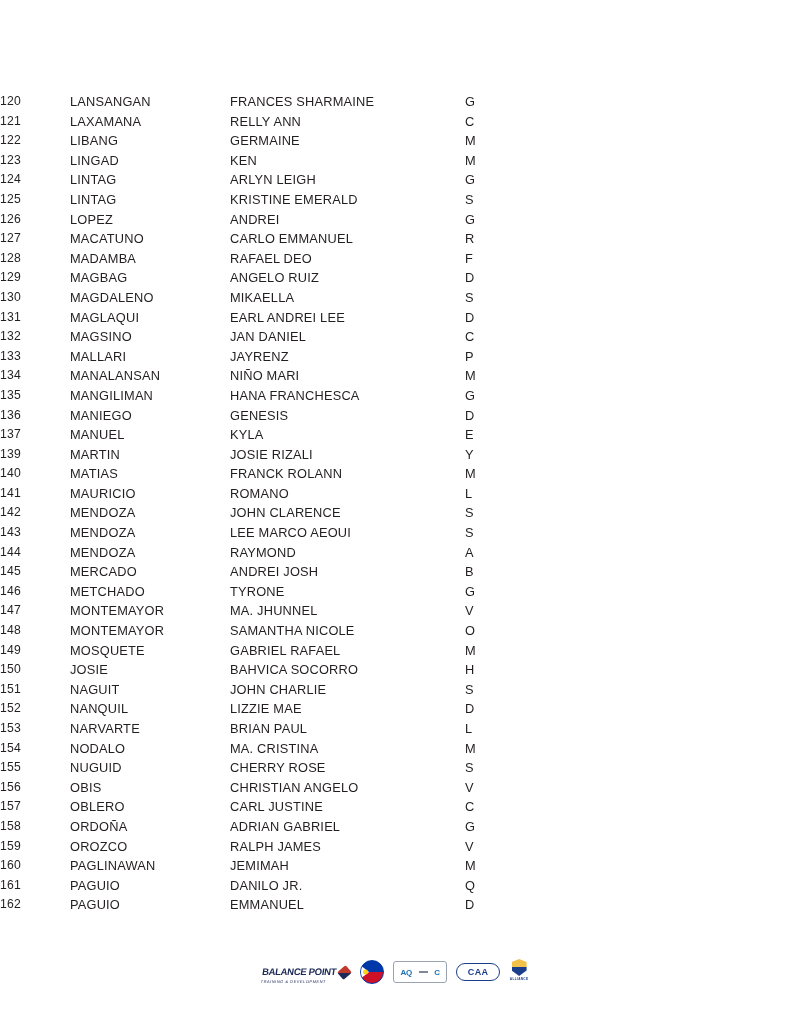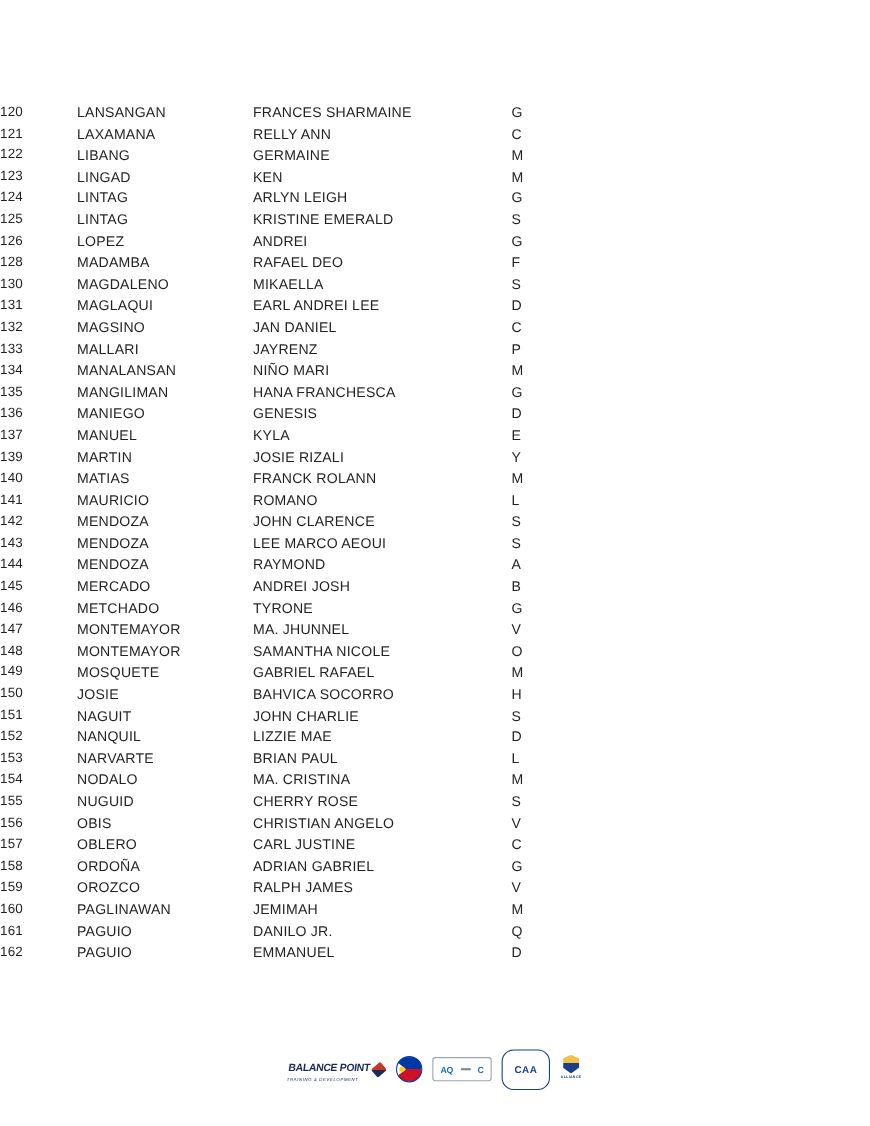--- a/index.html
+++ b/index.html
@@ -160,21 +160,21 @@
     font-weight: bold;
     color: #1a6fb5;
     letter-spacing: -0.2px;
   }
   .logo-pill .dash {
     width: 9px;
     height: 1.4px;
     background: #7f8a96;
   }
   .logo-caa {
-    height: 37px;
+    height: 18px;
     min-width: 44px;
     border: 1.2px solid #1b3e8b;
     border-radius: 11px;
     display: flex;
     align-items: center;
     justify-content: center;
     font-size: 9px;
     font-weight: bold;
     color: #1b3e8b;
     letter-spacing: 0.4px;
@@ -253,24 +253,38 @@
             <td class="c-pad"></td>
           </tr>
           <tr>
             <td class="c-num">126</td>
             <td class="c-last">LOPEZ</td>
             <td class="c-first">ANDREI</td>
             <td class="c-code">G</td>
             <td class="c-pad"></td>
           </tr>
           <tr>
+            <td class="c-num">127</td>
+            <td class="c-last">MACATUNO</td>
+            <td class="c-first">CARLO EMMANUEL</td>
+            <td class="c-code">R</td>
+            <td class="c-pad"></td>
+          </tr>
+          <tr>
             <td class="c-num">128</td>
             <td class="c-last">MADAMBA</td>
             <td class="c-first">RAFAEL DEO</td>
             <td class="c-code">F</td>
+            <td class="c-pad"></td>
+          </tr>
+          <tr>
+            <td class="c-num">129</td>
+            <td class="c-last">MAGBAG</td>
+            <td class="c-first">ANGELO RUIZ</td>
+            <td class="c-code">D</td>
             <td class="c-pad"></td>
           </tr>
           <tr>
             <td class="c-num">130</td>
             <td class="c-last">MAGDALENO</td>
             <td class="c-first">MIKAELLA</td>
             <td class="c-code">S</td>
             <td class="c-pad"></td>
           </tr>
           <tr>

